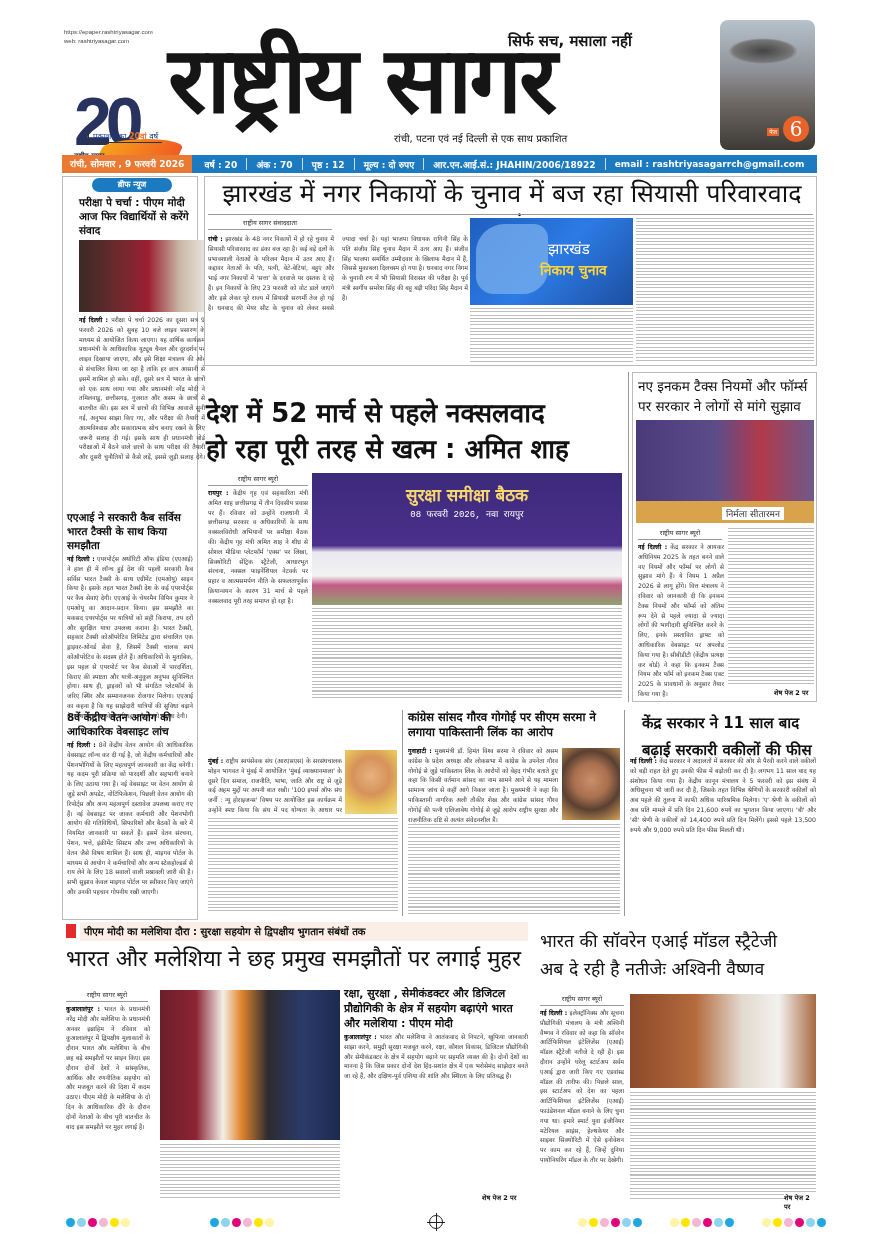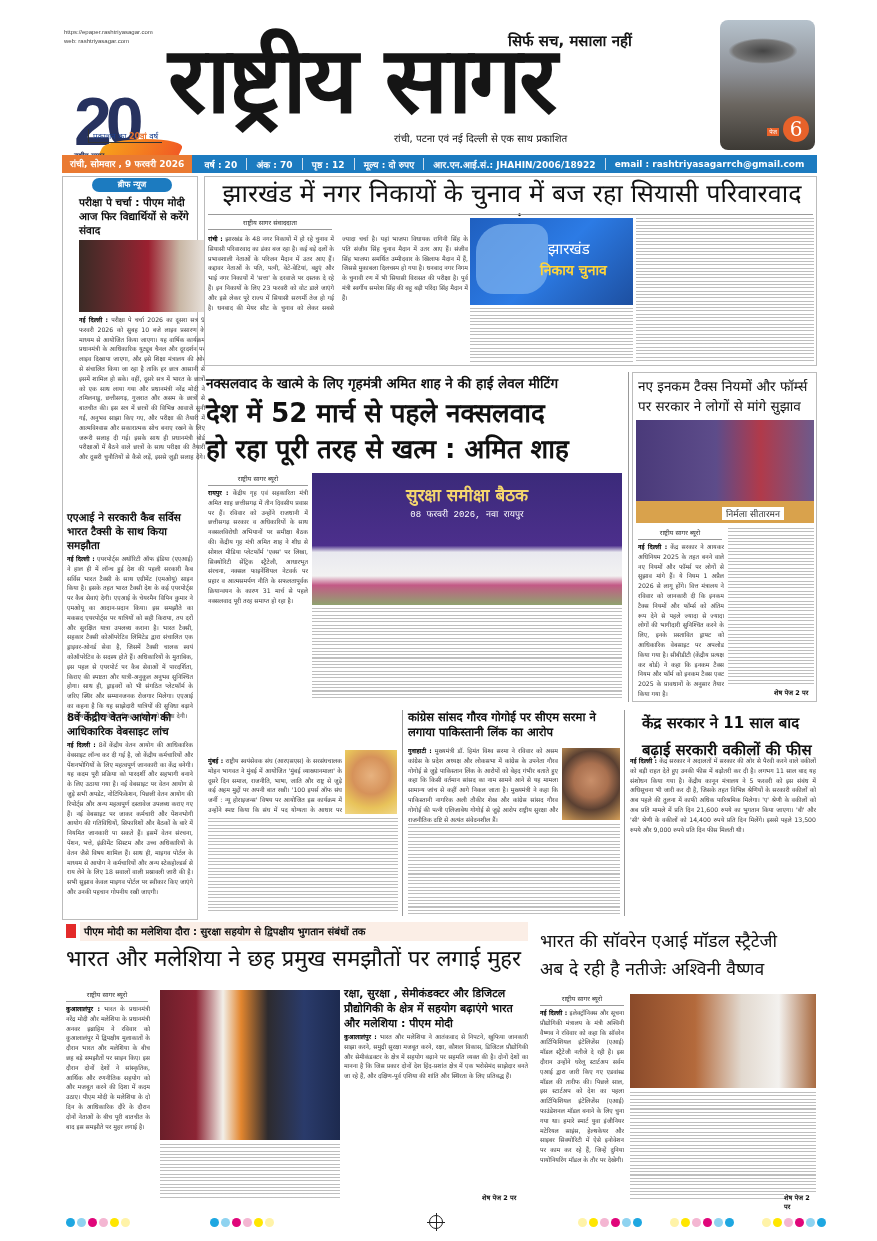--- a/index.html
+++ b/index.html
@@ -132,21 +132,20 @@
     <span>झारखंड के 48 नगर निकायों में हो रहे चुनाव में सियासी परिवारवाद का डंका बज रहा है। कई बड़े दलों के प्रभावशाली नेताओं के परिजन मैदान में उतर आए हैं। कद्दावर नेताओं के पति, पत्नी, बेटे-बेटियां, बहुएं और भाई नगर निकायों में 'सत्ता' के दरवाजे पर दस्तक दे रहे हैं। इन निकायों के लिए 23 फरवरी को वोट डाले जाएंगे और इसे लेकर पूरे राज्य में सियासी सरगर्मी तेज हो गई है। धनबाद की मेयर सीट के चुनाव को लेकर सबसे ज्यादा चर्चा है। यहां भाजपा विधायक रागिनी सिंह के पति संजीव सिंह चुनाव मैदान में उतर आए हैं। संजीव सिंह भाजपा समर्थित उम्मीदवार के खिलाफ मैदान में हैं, जिससे मुकाबला दिलचस्प हो गया है। धनबाद नगर निगम के चुनावी रण में भी सियासी विरासत की परीक्षा है। पूर्व मंत्री स्वर्गीय समरेश सिंह की बहू बड़ी परिंदा सिंह मैदान में हैं।</span>
   </div>
   <div class="photo" style="left:408px;top:208px;width:163px;height:87px;background:linear-gradient(135deg,#1f5fbf 0%,#2c7be5 50%,#1d4fa0 100%);">
     <div style="position:absolute;left:6px;top:6px;width:72px;height:70px;background:#7fb4ef;opacity:.7;border-radius:40% 20% 35% 25%;"></div>
     <div style="position:absolute;left:78px;top:20px;color:#fff;font-weight:normal;font-size:15px;">झारखंड</div>
     <div style="position:absolute;left:70px;top:42px;color:#ffd43a;font-weight:bold;font-size:14px;">निकाय चुनाव</div>
   </div>
   <div class="lines muted-lines" style="left:408px;top:298px;width:163px;height:54px;"></div>
   <div class="lines muted-lines" style="left:574px;top:208px;width:178px;height:144px;"></div>
 
-  <div class="hl" style="position:absolute;left:144px;top:364px;width:416px;font-size:13.5px;line-height:18px;white-space:nowrap;">नक्सलवाद के खात्मे के लिए गृहमंत्री अमित शाह ने की हाई लेवल मीटिंग</div>
   <div class="hl" style="position:absolute;left:144px;top:386px;width:420px;font-size:26px;line-height:34px;white-space:nowrap;">देश में 52 मार्च से पहले नक्सलवाद</div>
   <div class="hl" style="position:absolute;left:144px;top:422px;width:420px;font-size:26px;line-height:34px;white-space:nowrap;">हो रहा पूरी तरह से खत्म : अमित शाह</div>
   <div style="position:absolute;left:146px;top:464px;width:100px;">
     <div class="byline">राष्ट्रीय सागर ब्यूरो</div>
   </div>
   <div class="col-text" style="position:absolute;left:146px;top:478px;width:100px;height:212px;overflow:hidden;">
     <b>रायपुर :</b>
     <span>केंद्रीय गृह एवं सहकारिता मंत्री अमित शाह छत्तीसगढ़ में तीन दिवसीय प्रवास पर हैं। रविवार को उन्होंने राजधानी में छत्तीसगढ़ सरकार व अधिकारियों के साथ नक्सलविरोधी अभियानों पर समीक्षा बैठक की। केंद्रीय गृह मंत्री अमित शाह ने शीघ्र से सोशल मीडिया प्लेटफॉर्म 'एक्स' पर लिखा, सिक्योरिटी सेंट्रिक स्ट्रैटेजी, आधारभूत संरचना, नक्सल फाइनेंशियल नेटवर्क पर प्रहार व आत्मसमर्पण नीति के सफलतापूर्वक क्रियान्वयन के कारण 31 मार्च से पहले नक्सलवाद पूरी तरह समाप्त हो रहा है।</span>
   </div>
   <div class="photo" style="left:250px;top:463px;width:310px;height:132px;background:linear-gradient(180deg,#3b2a7a 0%,#4c2f8c 55%,#e9e9ef 60%,#f2f2f2 78%,#c35a86 85%,#8fa36f 100%);">

